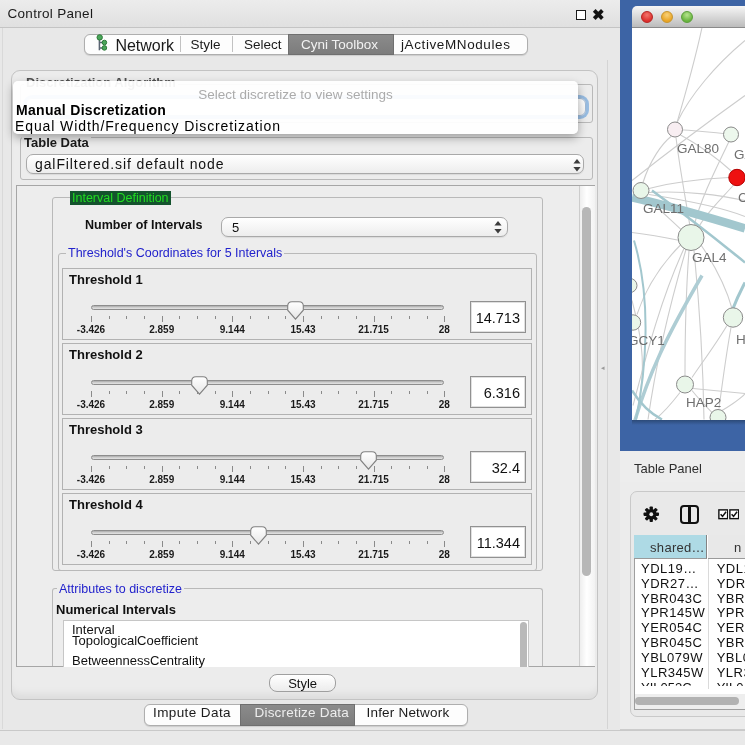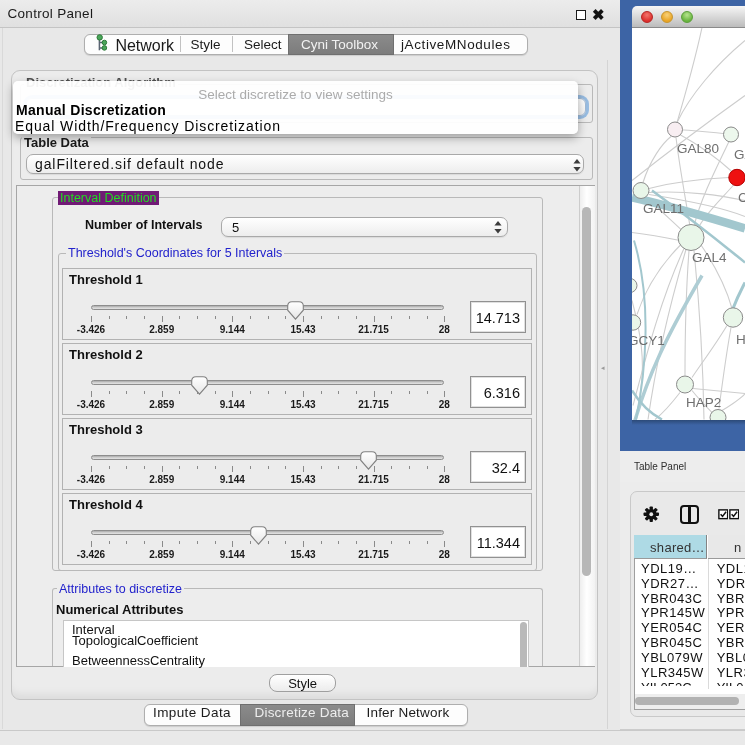--- a/index.html
+++ b/index.html
@@ -36,21 +36,21 @@
 <div class="a" style="left:26px;top:154px;width:558px;height:20px;background:linear-gradient(#ffffff,#ededed);border:1px solid #a9a9a9;border-radius:7px;box-shadow:0 1px 1px rgba(0,0,0,0.08);"></div>
 <div class="a" style="left:35px;top:156px;font-size:14px;letter-spacing:0.9px;color:#111;">galFiltered.sif default node</div>
 <svg class="a" style="left:572px;top:158.5px" width="10" height="13" viewBox="0 0 10 13">
 <path d="M5 0 L8.6 4.4 H1.4 Z" fill="#3c3c3c"></path>
     <path d="M5 12.4 L8.6 8 H1.4 Z" fill="#3c3c3c"></path>
 </svg>
 <div class="a" style="left:16px;top:184.5px;width:579px;height:482.5px;background:#ededed;border:1px solid #a6a6a6;"></div>
 <div class="a" style="left:578.5px;top:185.5px;width:16px;height:480.5px;background:linear-gradient(90deg,#eeeeee,#ffffff 45%,#f2f2f2);border-left:1px solid #cccccc;"></div>
 <div class="a" style="left:581.5px;top:207px;width:9.5px;height:369px;background:#b7b7b7;border-radius:5px;"></div>
 <div class="grp" style="left:52.3px;top:196.8px;width:490.4px;height:374.4px;"></div>
-<div class="a" style="left:58px;top:190.5px;font-size:12.5px;color:#21dd21;background:#701a75;padding:0 2px;">Interval Definition</div>
+<div class="a" style="left:70px;top:190.5px;font-size:12.5px;color:#21dd21;background:#14532d;padding:0 2px;">Interval Definition</div>
 <div class="a" style="left:85px;top:218px;font-size:12.5px;font-weight:bold;color:#111;">Number of Intervals</div>
 <div class="a" style="left:221px;top:216.5px;width:287px;height:20px;background:linear-gradient(#ffffff,#ededed);border:1px solid #a9a9a9;border-radius:7px;box-shadow:0 1px 1px rgba(0,0,0,0.08);"></div>
 <div class="a" style="left:232px;top:219.5px;font-size:13px;color:#111;">5</div>
 <svg class="a" style="left:493px;top:221px" width="10" height="13" viewBox="0 0 10 13">
 <path d="M5 0 L8.6 4.4 H1.4 Z" fill="#3c3c3c"></path>
     <path d="M5 12.4 L8.6 8 H1.4 Z" fill="#3c3c3c"></path>
 </svg>
 <div class="grp" style="left:58.4px;top:252.5px;width:478.5px;height:318.5px;"></div>
 <div class="a" style="left:66px;top:246px;font-size:12.5px;color:#2222cc;background:#ededed;padding:0 2px;">Threshold's Coordinates for 5 Intervals</div>
 <div class="a" style="left:61.6px;top:267.7px;width:470px;height:72px;background:#ececec;border:1px solid #b2b2b2;"></div>
@@ -212,21 +212,21 @@
         <stop offset="0" stop-color="#ffffff"></stop>
         <stop offset="1" stop-color="#e6e6e6"></stop>
       </linearGradient>
     </defs>
 <path d="M5 0.7 H12 Q16.3 0.7 16.3 5 V9.2 L8.5 18.2 L0.7 9.2 V5 Q0.7 0.7 5 0.7 Z" fill="url(#th3)" stroke="#808080" stroke-width="1.1"></path>
 </svg>
 <div class="a" style="left:470px;top:525.7px;width:56px;height:32.8px;background:#fff;border:1px solid #919191;box-shadow:inset 0 0 0 1px #e0e0e0;"></div>
 <div class="a" style="left:470px;top:534.7px;width:50px;text-align:right;font-size:14.5px;color:#111;">11.344</div>
 <div class="grp" style="left:52.3px;top:588.4px;width:490.4px;height:78px;border-bottom:none;border-radius:3px 3px 0 0;"></div>
 <div class="a" style="left:57px;top:582px;font-size:12.5px;color:#2222cc;background:#ededed;padding:0 2px;">Attributes to discretize</div>
-<div class="a" style="left:56px;top:601.5px;font-size:13px;font-weight:bold;color:#111;">Numerical Attributes</div>
+<div class="a" style="left:56px;top:601.5px;font-size:13px;font-weight:bold;color:#111;">Numerical Intervals</div>
 <div class="a" style="left:63.4px;top:620px;width:466px;height:46.7px;background:#ffffff;border:1px solid #c6c6c6;border-bottom:none;"></div>
 <div class="a" style="left:72px;top:622px;font-size:13px;color:#111;">Interval</div>
 <div class="a" style="left:72px;top:633px;font-size:13px;color:#111;">TopologicalCoefficient</div>
 <div class="a" style="left:72px;top:653.4px;font-size:13px;color:#111;">BetweennessCentrality</div>
 <div class="a" style="left:519.5px;top:622px;width:7.5px;height:45px;background:#b9b9b9;border-radius:4px 4px 0 0;"></div>
 <div class="a" style="left:268.8px;top:674px;width:67.7px;height:17.5px;background:linear-gradient(#ffffff,#ececec);border:1px solid #9f9f9f;border-radius:8px;"></div>
 <div class="a" style="left:268.8px;top:676px;width:67.7px;text-align:center;font-size:13px;color:#111;">Style</div>
 <div class="a" style="left:143.5px;top:703.9px;width:324.8px;height:22.2px;background:#fdfdfd;border:1px solid #aeaeae;border-radius:6px;box-shadow:0 1px 1px rgba(0,0,0,0.12);"></div>
 <div class="a" style="left:240.2px;top:703.9px;width:114.6px;height:22.2px;background:linear-gradient(#8b8b8b,#7c7c7c);border:1px solid #6f6f6f;"></div>
 <div class="a" style="left:153px;top:704.5px;font-size:13.5px;letter-spacing:0.4px;color:#1a1a1a;">Impute Data</div>
@@ -303,21 +303,21 @@
 <text x="738" y="201">CR</text>
 <text x="643" y="212">GAL11</text>
 <text x="692" y="261">GAL4</text>
 <text x="628" y="344">GCY1</text>
 <text x="736" y="343">HI</text>
 <text x="686" y="406">HAP2</text>
 </g>
 </svg>
   </div>
 <div class="a" style="left:620px;top:451px;width:125px;height:30.5px;background:#ededed;"></div>
-<div class="a" style="left:634px;top:461px;font-size:10px;color:#2e2e2e;">Table Panel</div>
+<div class="a" style="left:634px;top:461px;font-size:13px;color:#2e2e2e;">Table Panel</div>
 <div class="a" style="left:620px;top:481.5px;width:125px;height:248px;background:#ececec;"></div>
 <div class="a" style="left:629.8px;top:490.7px;width:130px;height:226px;background:#e9e9e9;border:1px solid #c9c9c9;border-radius:7px;"></div>
 <svg class="a" style="left:643px;top:506px" width="16.5" height="16.5" viewBox="0 0 20 20">
 <g fill="#111111">
 <circle cx="10" cy="10" r="6.4"></circle>
 <g>
 <rect x="8" y="0.6" width="4" height="5" rx="1"></rect>
 <rect x="8" y="14.4" width="4" height="5" rx="1"></rect>
 <rect x="0.6" y="8" width="5" height="4" rx="1"></rect>
 <rect x="14.4" y="8" width="5" height="4" rx="1"></rect>

